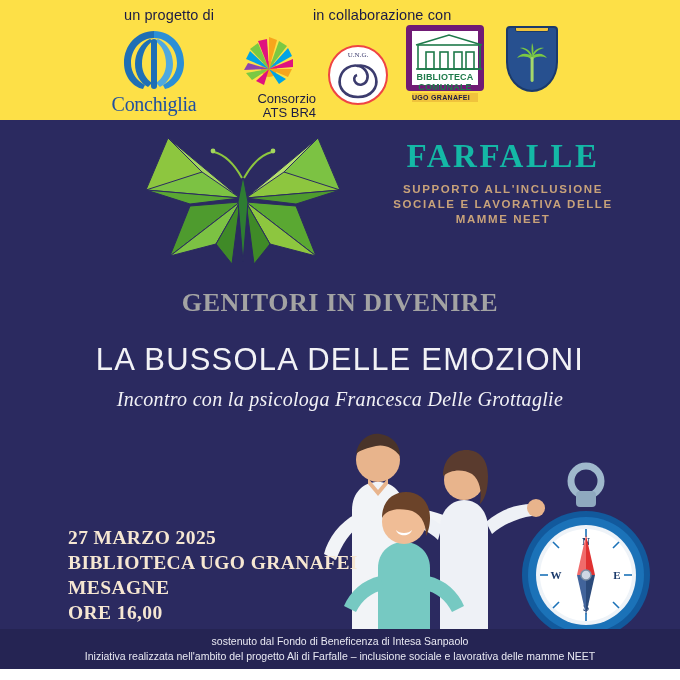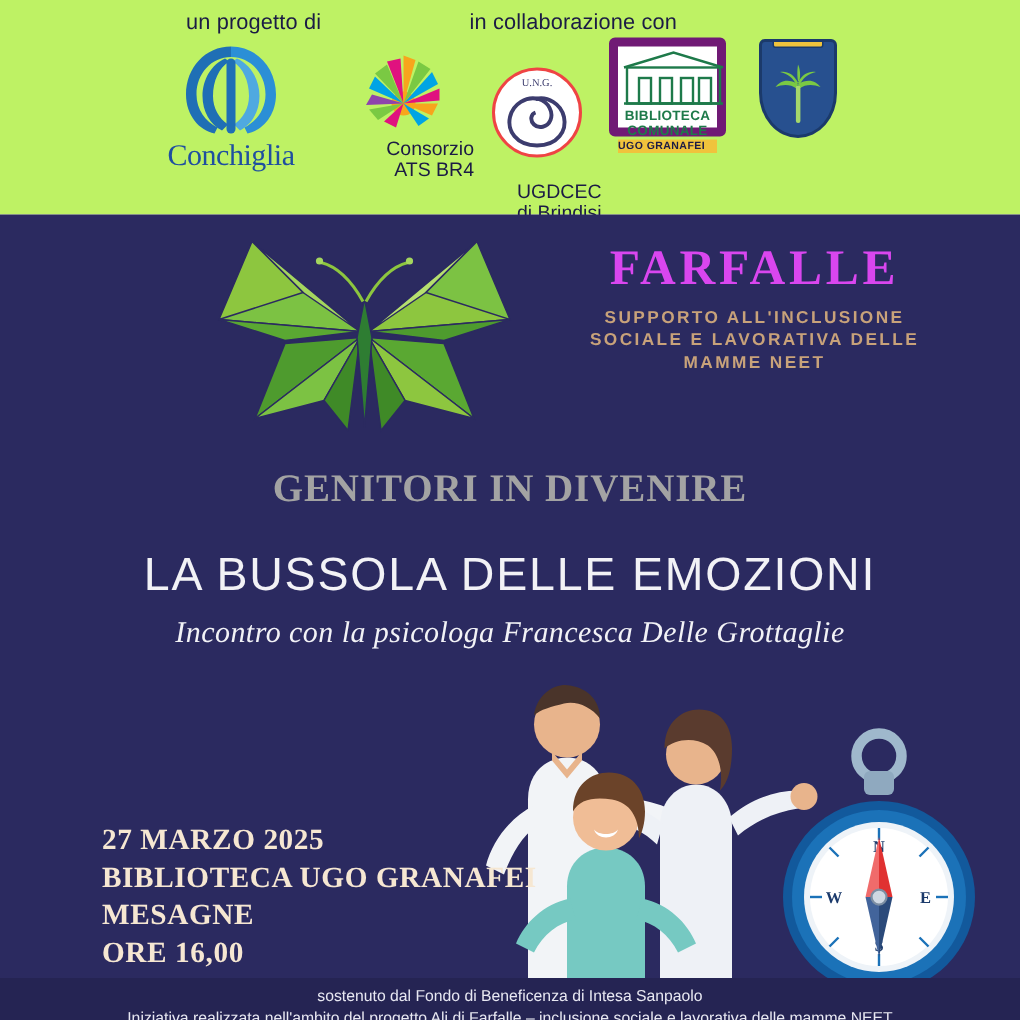--- a/index.html
+++ b/index.html
@@ -13,22 +13,22 @@
     position: relative;
     width: 680px;
     height: 680px;
     background: #ffffff;
   }
 
   
   .top-band {
     position: relative;
     width: 680px;
-    height: 143px;
-    background: #bef264;
+    height: 120px;
+    background: #fde047;
   }
   .top-label {
     position: absolute;
     font-size: 14.5px;
     color: #1b1b45;
     font-weight: 400;
     letter-spacing: .1px;
     white-space: nowrap;
   }
   .top-label.a { left: 124px; top: 7px; }
@@ -154,21 +154,21 @@
     font-size: 33px;
     letter-spacing: 2.5px;
     color: #f3f2f7;
     line-height: 36px;
   }
   .farfalle {
     font-family: "Liberation Serif", serif;
     font-weight: bold;
     font-size: 33px;
     letter-spacing: 2.5px;
-    color: #d946ef;
+    color: #14b8a6;
     line-height: 36px;
   }
   .subtitle-small {
     margin-top: 8px;
     font-size: 11.5px;
     font-weight: bold;
     letter-spacing: 1.6px;
     line-height: 15px;
     color: #c8a27a;
   }

